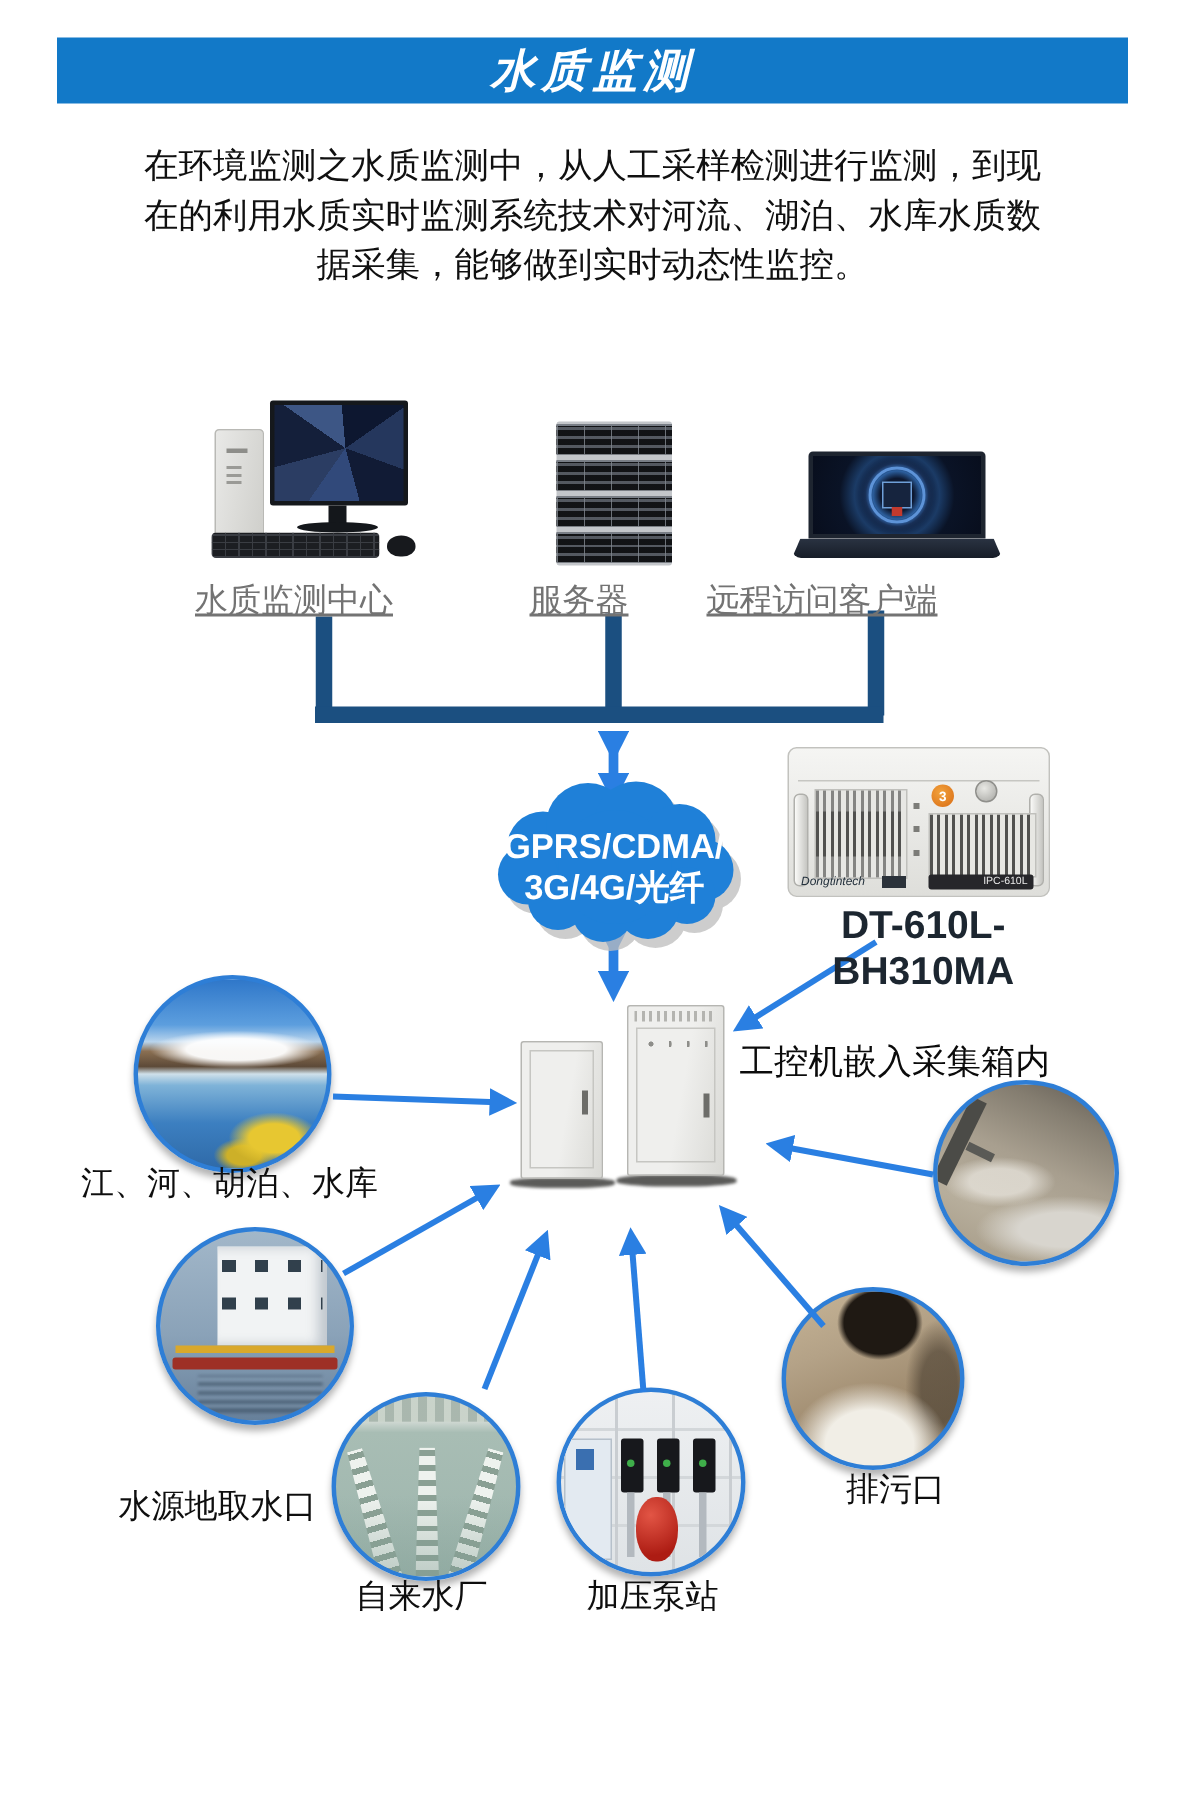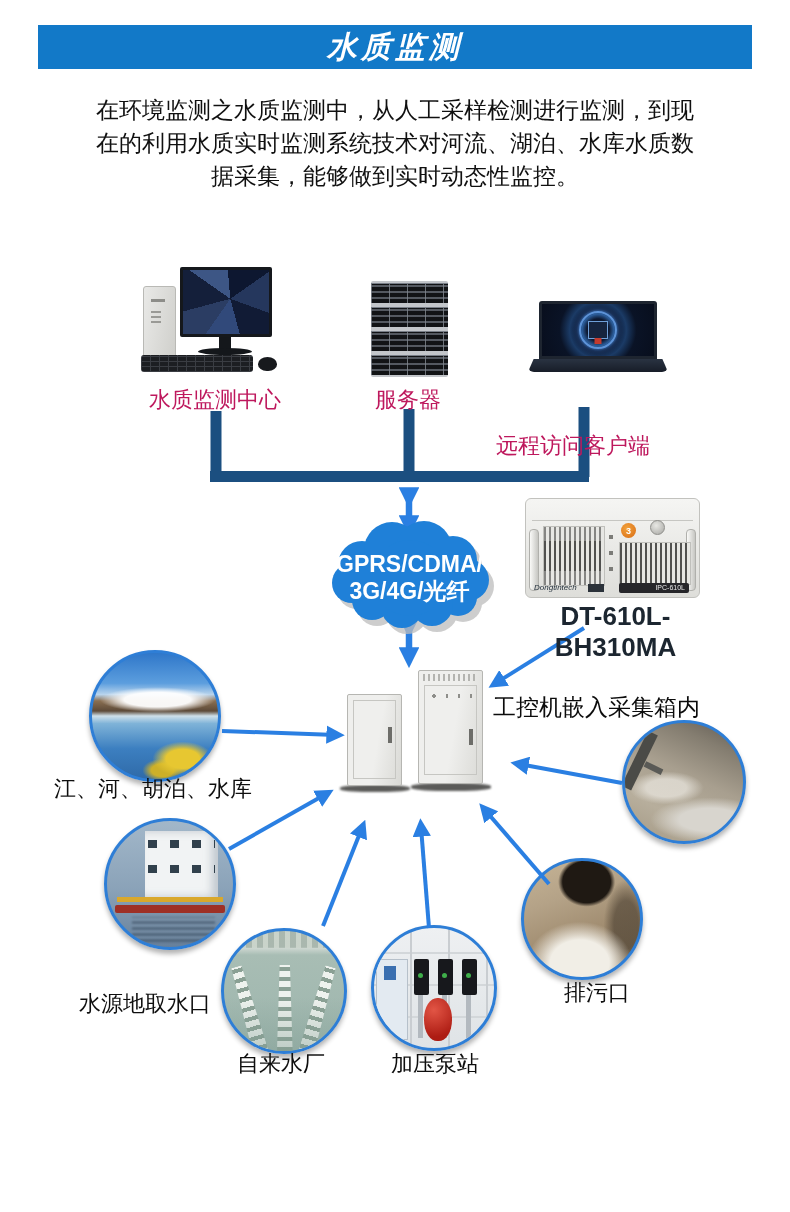--- a/index.html
+++ b/index.html
@@ -8,21 +8,21 @@
   .abs{position:absolute;}
 
   
   .banner{left:38px;top:25px;width:714px;height:44px;background:#1279c8;
           display:flex;align-items:center;justify-content:center;}
   .banner span{color:#fff;font-size:30px;font-weight:bold;letter-spacing:4px;font-style:italic;}
   .intro{left:39px;top:94px;width:712px;text-align:center;color:#101010;
          font-size:23px;line-height:33px;font-weight:500;}
 
   
-  .dev-label{font-size:22px;color:#be185d;text-align:center;}
+  .dev-label{font-size:22px;color:#737373;text-decoration:underline;}
 
   
   .tower{left:143px;top:286px;width:31px;height:73px;background:linear-gradient(100deg,#e9e9e7,#cfcfcb);
          border:1px solid #b9b9b5;border-radius:3px;}
   .tower:before{content:"";position:absolute;left:7px;top:12px;width:14px;height:3px;background:#8d8d89;}
   .tower:after{content:"";position:absolute;left:7px;top:22px;width:10px;height:14px;
          background:repeating-linear-gradient(0deg,#9a9a96 0 2px,transparent 2px 5px);}
   .monitor{left:180px;top:267px;width:92px;height:70px;background:#15181c;border-radius:2px;padding:3px;box-sizing:border-box;}
   .monitor .wall{width:100%;height:100%;
      background:conic-gradient(from 215deg at 55% 45%, #2b3d63 0 40deg, #141f3a 40deg 90deg, #3d5685 90deg 140deg, #0d1730 140deg 200deg, #25375d 200deg 255deg, #111b35 255deg 310deg, #31497a 310deg 360deg);}
@@ -325,21 +325,21 @@
     <line x1="222" y1="731" x2="336" y2="735" stroke="#2a7fe2" stroke-width="4" marker-end="url(#ah-s)"></line>
     <line x1="229" y1="849" x2="326" y2="794" stroke="#2a7fe2" stroke-width="4" marker-end="url(#ah-s)"></line>
     <line x1="323" y1="926" x2="362" y2="828" stroke="#2a7fe2" stroke-width="4" marker-end="url(#ah-s)"></line>
     <line x1="429" y1="928" x2="421" y2="827" stroke="#2a7fe2" stroke-width="4" marker-end="url(#ah-s)"></line>
     <line x1="549" y1="884" x2="485" y2="810" stroke="#2a7fe2" stroke-width="4" marker-end="url(#ah-s)"></line>
     <line x1="622" y1="783" x2="519" y2="764" stroke="#2a7fe2" stroke-width="4" marker-end="url(#ah-s)"></line>
   </svg>
 
   <div class="abs dev-label" style="left:130px;top:385px;width:170px;">水质监测中心</div>
   <div class="abs dev-label" style="left:353px;top:385px;width:110px;">服务器</div>
-  <div class="abs dev-label" style="left:488px;top:385px;width:170px;margin-top:46px;">远程访问客户端</div>
+  <div class="abs dev-label" style="left:471px;top:385px;width:170px;">远程访问客户端</div>
 
   <div class="abs cloudtext">
     <div>GPRS/CDMA/</div>
     <div>3G/4G/光纤</div>
   </div>
 
   <div class="abs ipc-model">DT-610L-BH310MA</div>
 
   <div class="abs cap-label" style="left:493px;top:692px;">工控机嵌入采集箱内</div>
 

